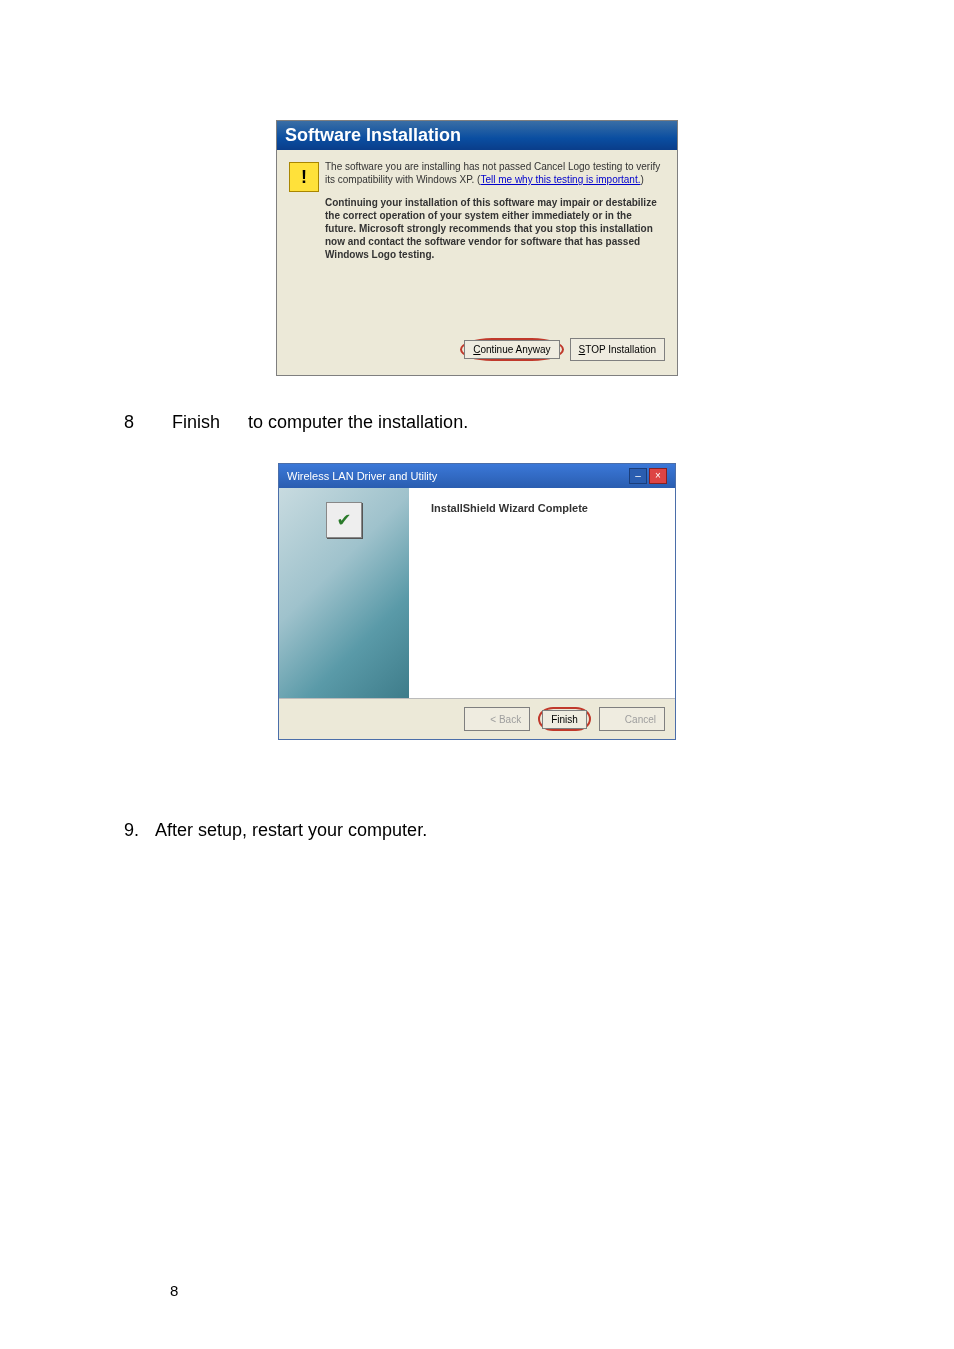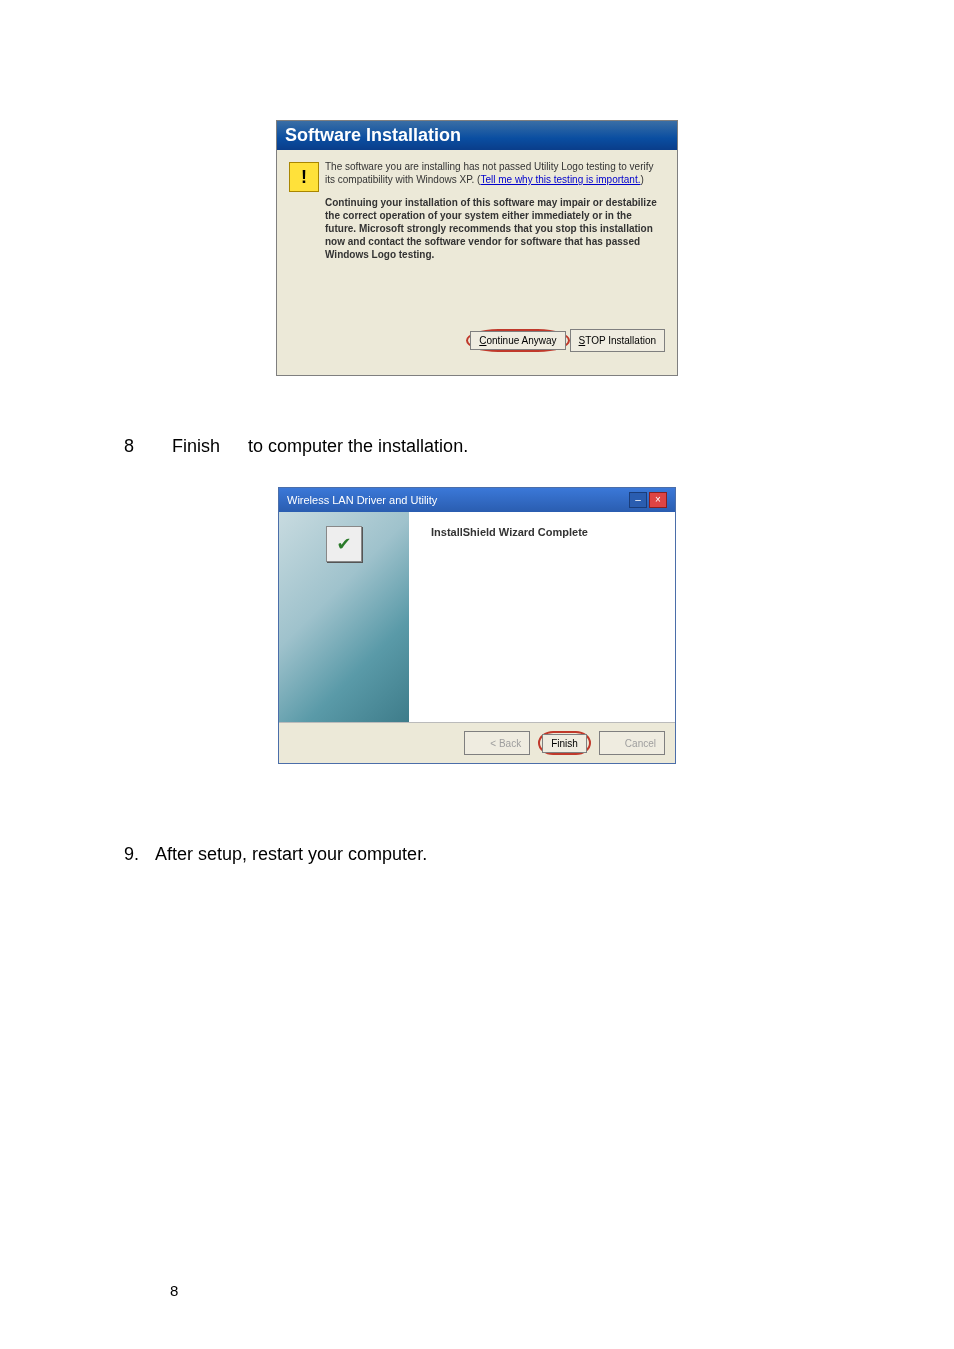--- a/index.html
+++ b/index.html
@@ -14,21 +14,21 @@
     width: 954px;
     min-height: 1349px;
     position: relative;
     padding-top: 120px;
     box-sizing: border-box;
   }
 
   
   .dialog1 {
     width: 400px;
-    margin: 0 auto 60px auto;
+    margin: 0 auto 36px auto;
     border: 1px solid #7f7f7f;
     background: #ece9d8;
     font-size: 0;
   }
   .dialog1 .titlebar {
     background: linear-gradient(#3a6ea5, #0a4ea1 60%, #0a3d8a);
     color: #fff;
     font-family: Tahoma, Verdana, sans-serif;
     font-weight: bold;
     font-size: 18px;
@@ -65,23 +65,23 @@
   .dialog1 .textcol .p1 { margin: 0 0 10px 0; }
   .dialog1 .textcol .link { color: #0000cc; text-decoration: underline; }
   .dialog1 .textcol .p2 { font-weight: bold; margin: 0; }
   .dialog1 .buttons {
     height: 110px;
     position: relative;
   }
   .dialog1 .btnrow {
     position: absolute;
     right: 12px;
-    bottom: 23px;
-    display: flex;
-    gap: 0;
+    bottom: 14px;
+    display: flex;
+    gap: 6px;
     font-size: 10px;
   }
   .xpbtn {
     border: 1px solid #7f7f7f;
     background: #efece0;
     font-family: Tahoma, Verdana, sans-serif;
     font-size: 10px;
     padding: 3px 8px;
     cursor: pointer;
   }
@@ -204,21 +204,21 @@
 <div class="page">
 
   <div class="dialog1">
     <div class="titlebar">Software Installation</div>
     <div class="body">
       <div class="iconcol">
         <span class="warn-icon">!</span>
       </div>
       <div class="textcol">
         <p class="p1">
-          <span>The software you are installing has not passed Utility Logo testing to verify its compatibility with Windows XP. (</span><span class="link">Tell me why this testing is important.</span><span>)</span>
+          <span>The software you are installing has not passed Cancel Logo testing to verify its compatibility with Windows XP. (</span><span class="link">Tell me why this testing is important.</span><span>)</span>
         </p>
         <p class="p2">Continuing your installation of this software may impair or destabilize the correct operation of your system either immediately or in the future. Microsoft strongly recommends that you stop this installation now and contact the software vendor for software that has passed Windows Logo testing.</p>
       </div>
     </div>
     <div class="buttons">
       <div class="btnrow">
         <span class="ring-red">
           <button class="xpbtn">
             <span class="underline-letter">C</span><span>ontinue Anyway</span>
           </button>

